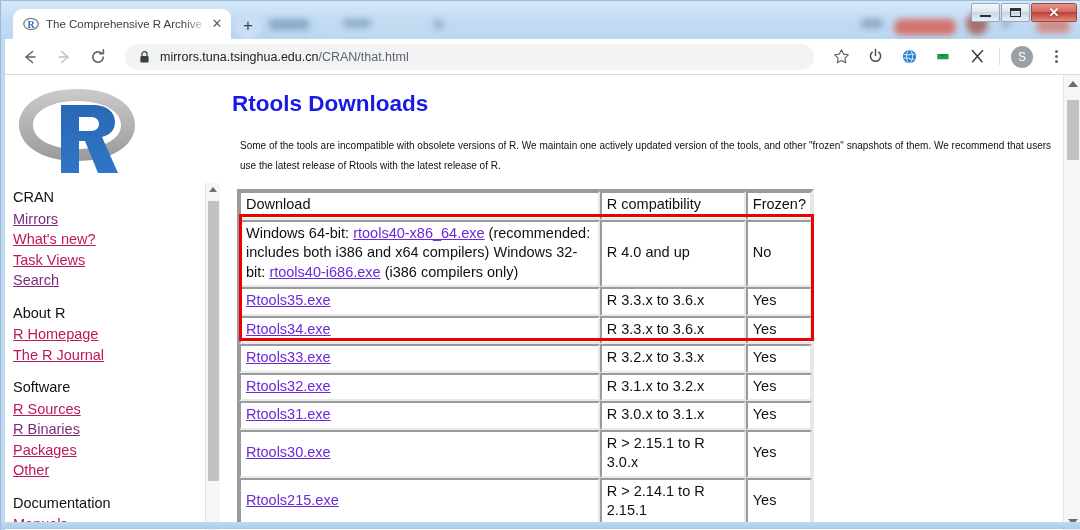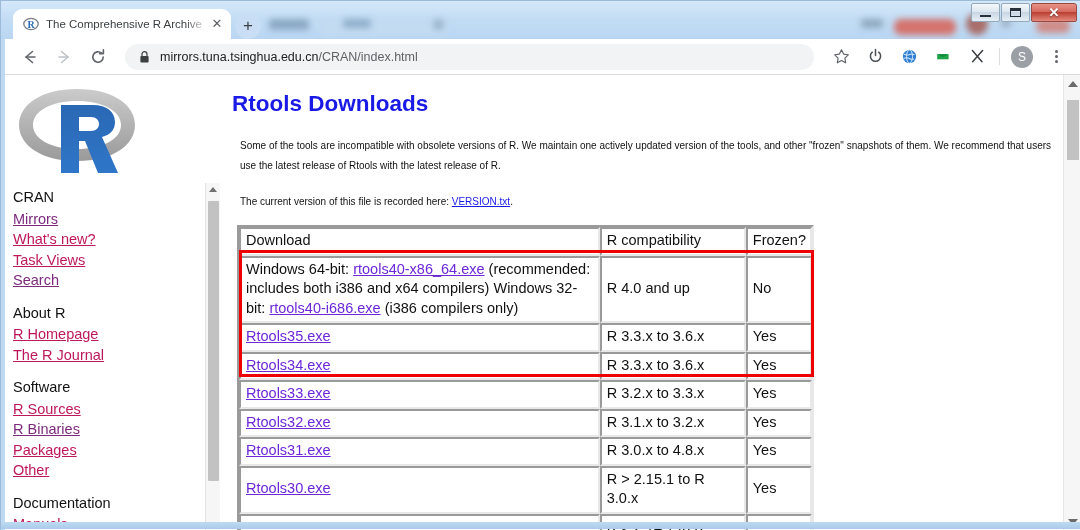--- a/index.html
+++ b/index.html
@@ -305,21 +305,21 @@
       </svg>
     </div>
 
     <div class="omnibox">
       <span class="lock">
         <svg width="11" height="14" viewBox="0 0 11 14">
           <path d="M3 6 V4.2 a2.5 2.5 0 0 1 5 0 V6" fill="none" stroke="#3c4043" stroke-width="1.2"></path>
           <rect x="1.4" y="6" width="8.2" height="6.4" rx="1" fill="#3c4043"></rect>
         </svg>
       </span>
-      <span class="url"><span>mirrors.tuna.tsinghua.edu.cn</span><span class="dim">/CRAN/index.html</span></span>
+      <span class="url"><span>mirrors.tuna.tsinghua.edu.cn</span><span class="dim">/CRAN/that.html</span></span>
     </div>
 
     <div class="tb-icons">
       <div class="tb-ic">
         <svg width="17" height="17" viewBox="0 0 17 17">
             <path d="M8.5 1.8 L10.6 6.1 L15.3 6.8 L11.9 10.1 L12.7 14.8 L8.5 12.6 L4.3 14.8 L5.1 10.1 L1.7 6.8 L6.4 6.1 Z" fill="none" stroke="#5f6368" stroke-width="1.15" stroke-linejoin="round"></path>
           </svg>
       </div>
       <div class="tb-ic">
         <svg width="17" height="17" viewBox="0 0 17 17">
@@ -410,21 +410,20 @@
         <div class="thumb"></div>
         <div class="sb-arrow sb-down"></div>
       </div>
     </div>
 
     <div class="content">
       <div class="page-title">Rtools Downloads</div>
 
       <div class="para">Some of the tools are incompatible with obsolete versions of R. We maintain one actively updated version of the tools, and other "frozen" snapshots of them. We recommend that users use the latest release of Rtools with the latest release of R.</div>
 
-      <div class="para para2"><span>The current version of this file is recorded here: </span><a class="inline-link">VERSION.txt</a><span>.</span></div>
 
       <div class="tbl-wrap">
         <table class="rt">
           <tbody>
               <tr>
             <td class="c1">Download</td>
             <td class="c2">R compatibility</td>
             <td class="c3">Frozen?</td>
           </tr>
 
@@ -453,21 +452,21 @@
           </tr>
 
           <tr>
             <td class="c1"><a class="tlink">Rtools32.exe</a></td>
             <td class="c2">R 3.1.x to 3.2.x</td>
             <td class="c3">Yes</td>
           </tr>
 
           <tr>
             <td class="c1"><a class="tlink">Rtools31.exe</a></td>
-            <td class="c2">R 3.0.x to 4.8.x</td>
+            <td class="c2">R 3.0.x to 3.1.x</td>
             <td class="c3">Yes</td>
           </tr>
 
           <tr>
             <td class="c1"><a class="tlink">Rtools30.exe</a></td>
             <td class="c2">R &gt; 2.15.1 to R 3.0.x</td>
             <td class="c3">Yes</td>
           </tr>
 
           <tr>

